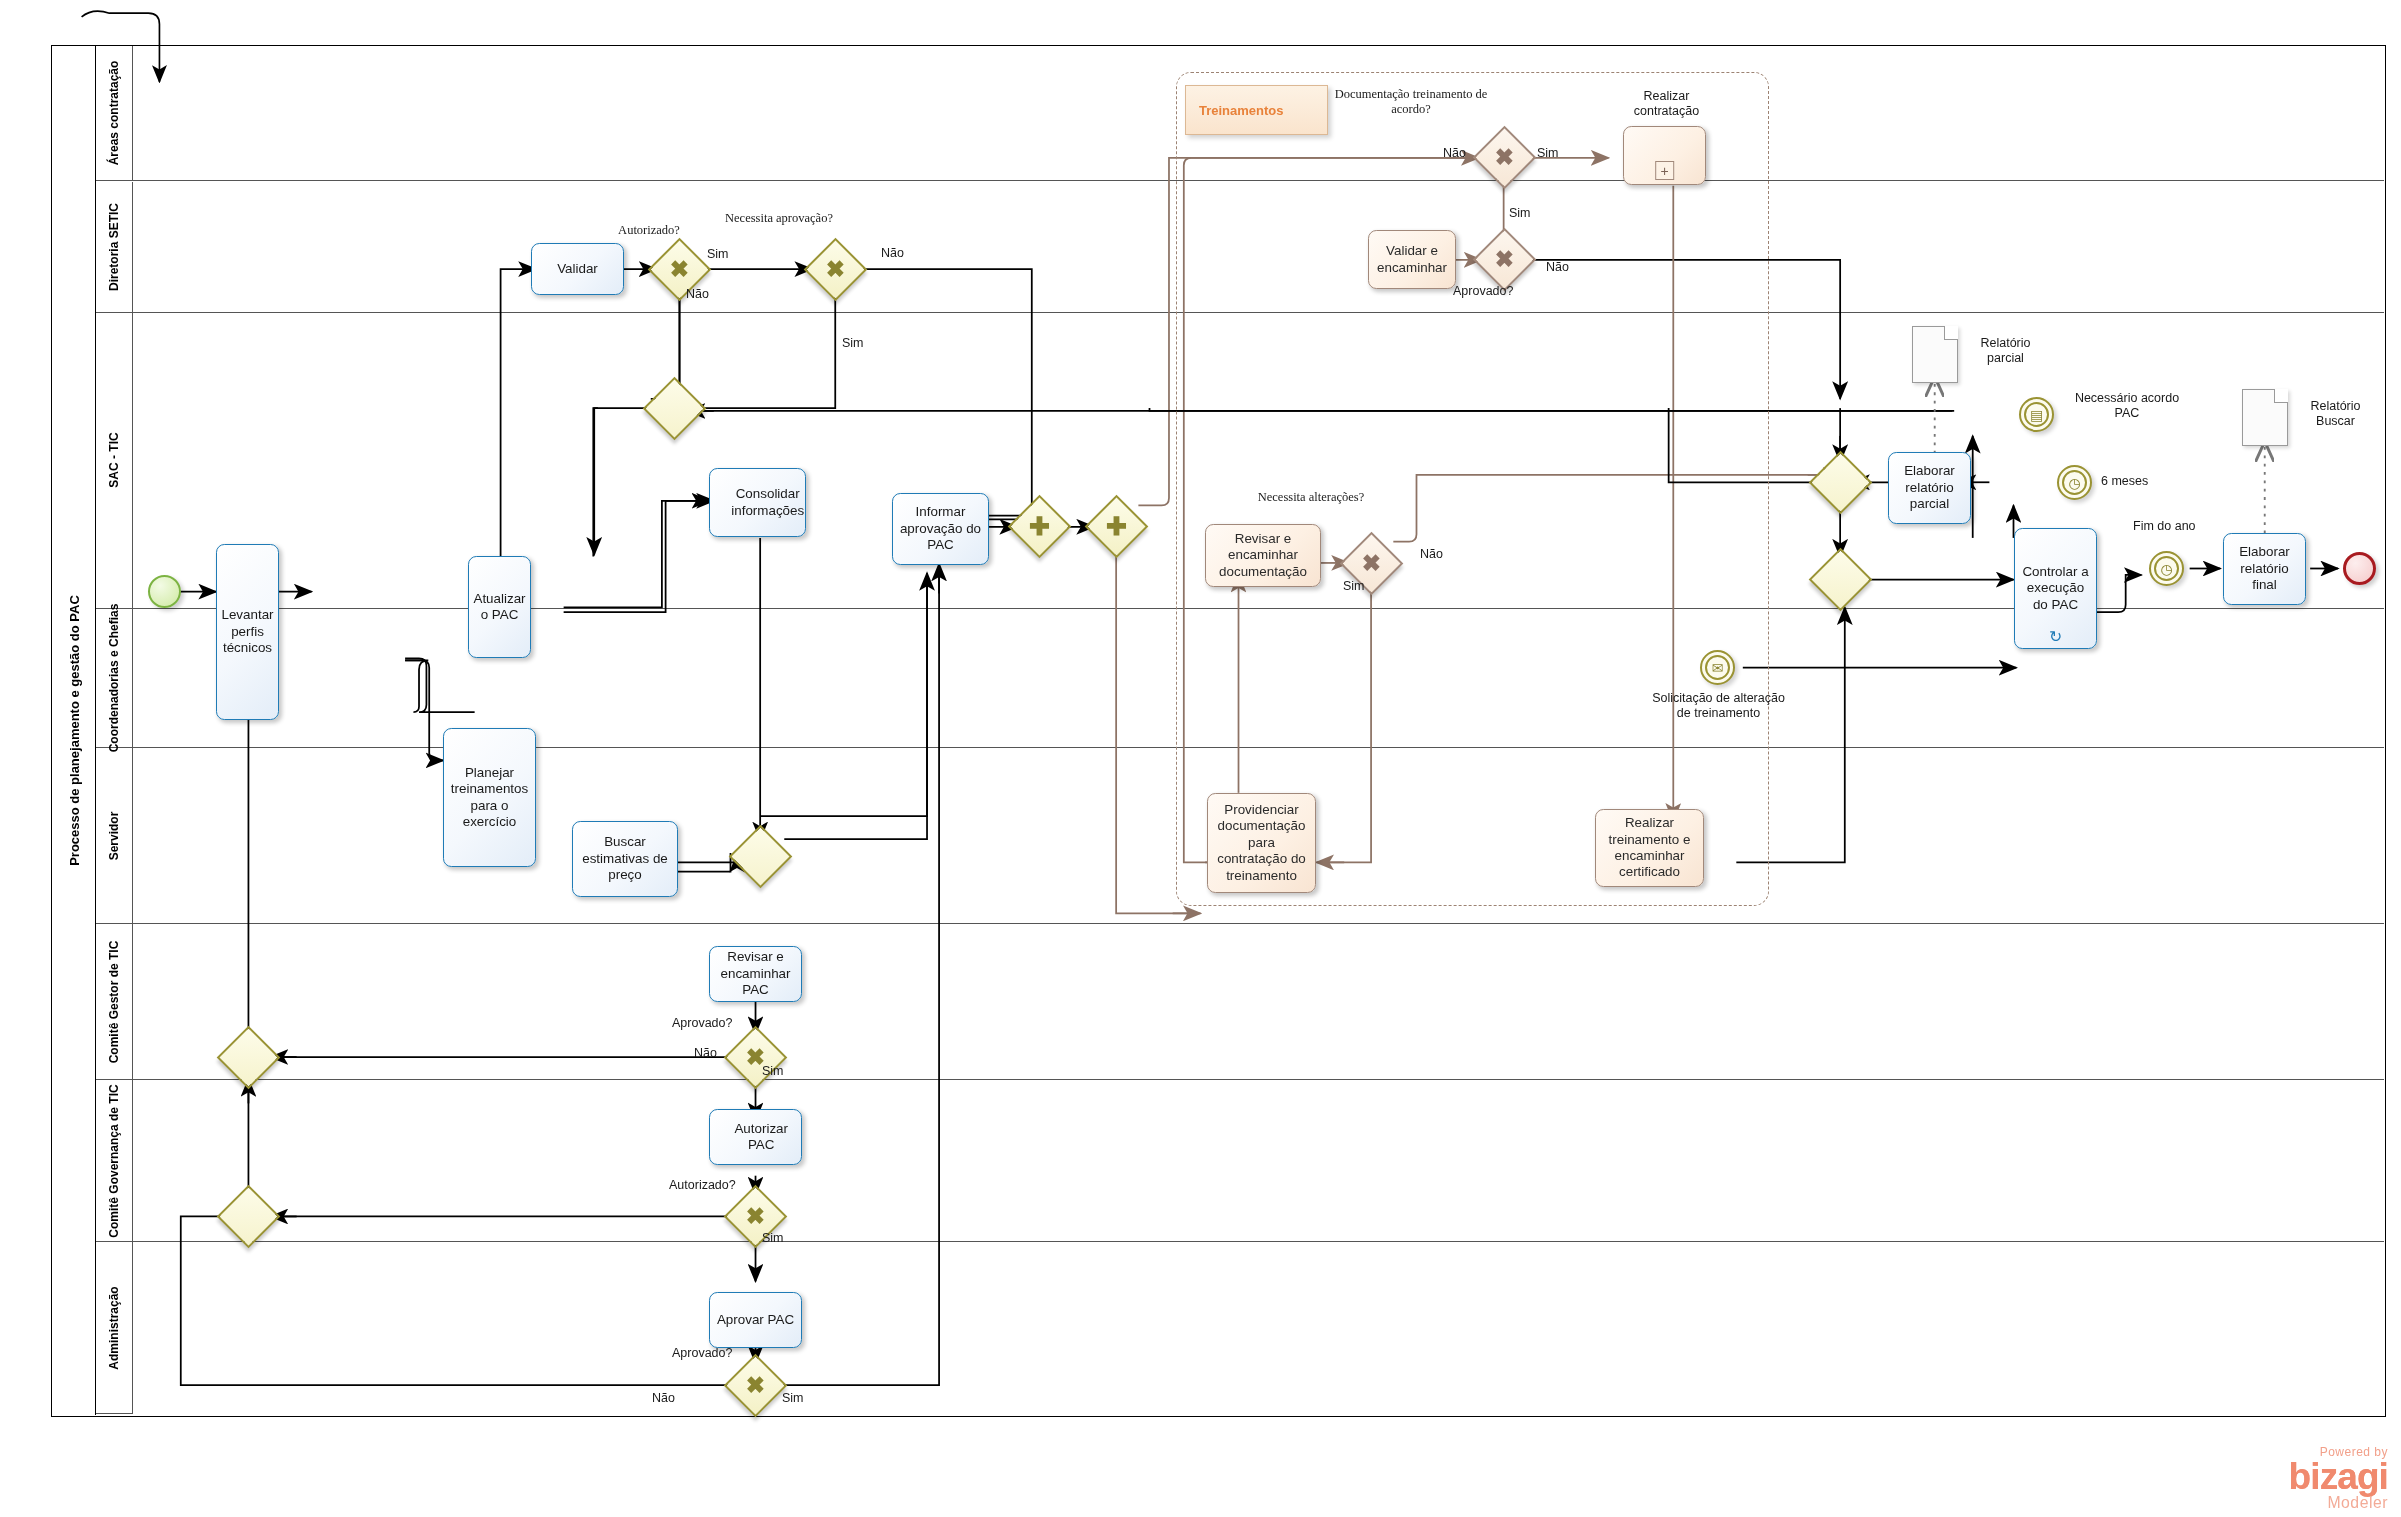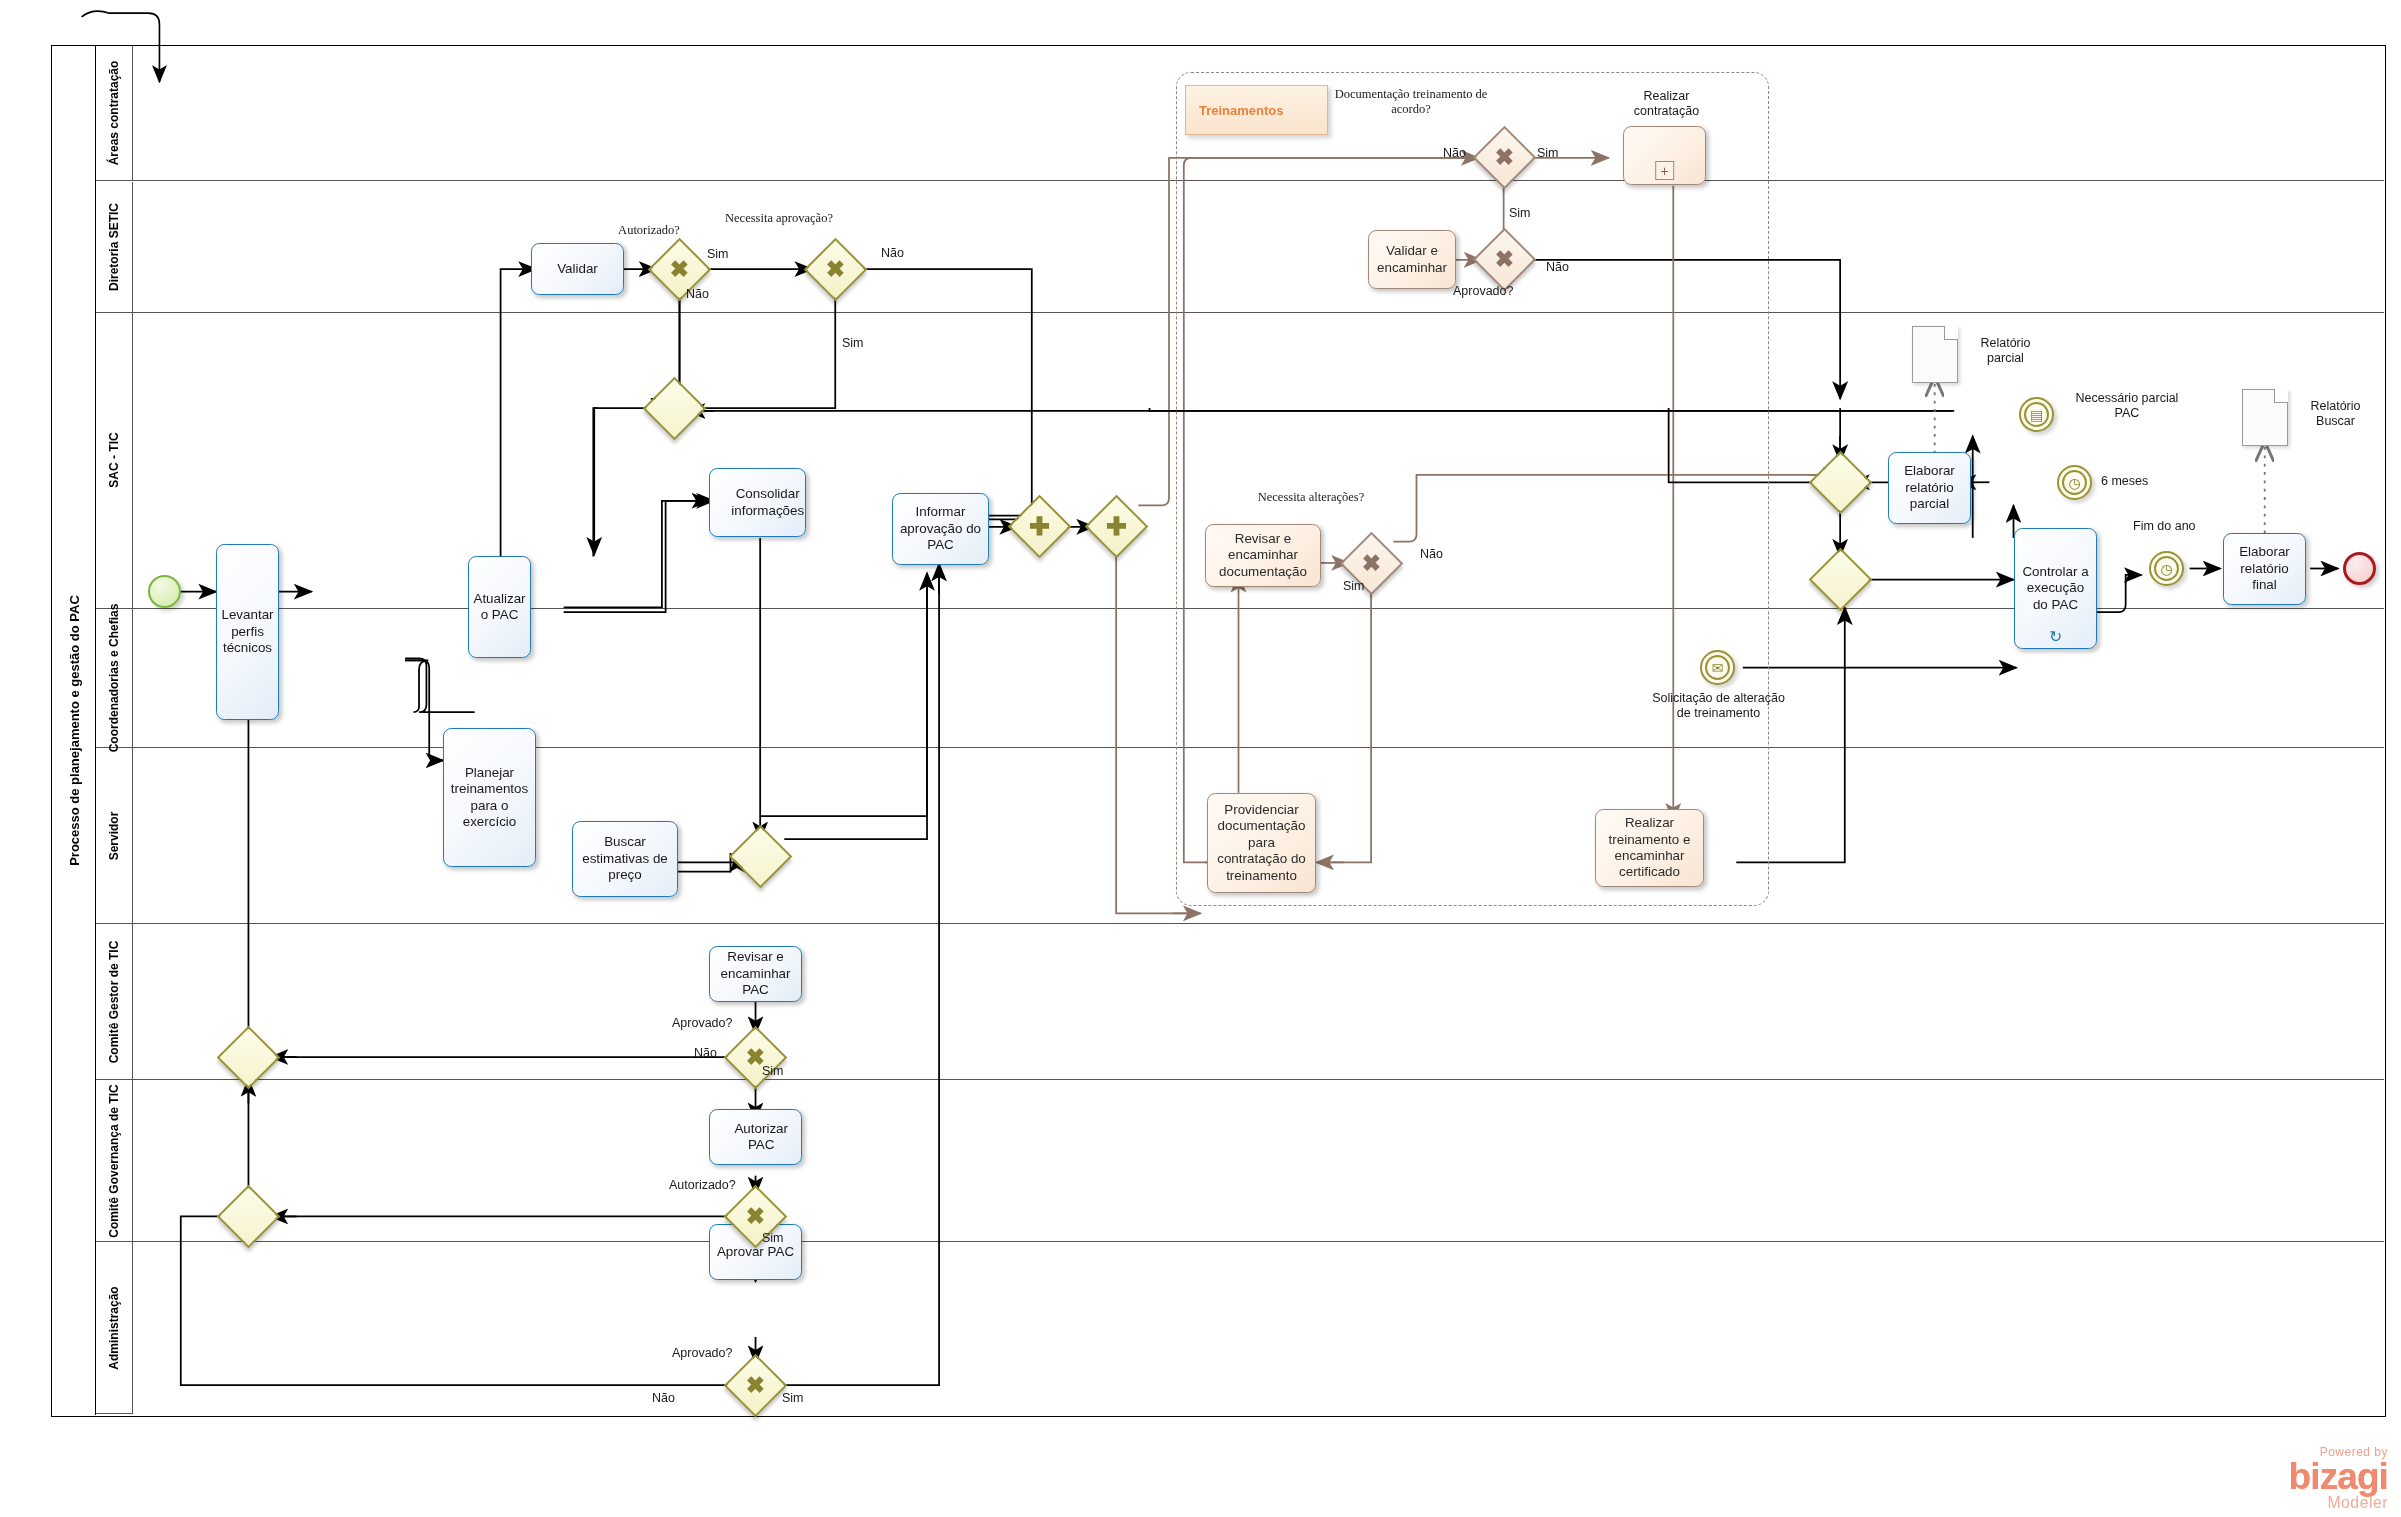--- a/index.html
+++ b/index.html
@@ -287,21 +287,21 @@
   </div>
 
   <div class="ev ev-start" style="left:148px;top:575px;width:33px;height:33px;"></div>
 
   <div class="ev ev-end" style="left:2343px;top:552px;width:33px;height:33px;"></div>
 
   <div class="ev ev-int" style="left:2019px;top:397px;width:35px;height:35px;">
     <div class="inner">▤</div>
   </div>
   <div class="lbl multiline" style="left:2062px;top:391px;width:130px;">
-    <span>Necessário parcial PAC</span>
+    <span>Necessário acordo PAC</span>
   </div>
 
   <div class="ev ev-int" style="left:2057px;top:465px;width:35px;height:35px;">
     <div class="inner">◷</div>
   </div>
   <div class="lbl" style="left:2101px;top:474px;">
     <span>6 meses</span>
   </div>
 
   <div class="ev ev-int" style="left:2149px;top:551px;width:35px;height:35px;">
@@ -362,21 +362,21 @@
   </div>
 
   <div class="task blue" style="left:709px;top:946px;width:93px;height:56px;">
     <span>Revisar e encaminhar PAC</span>
   </div>
 
   <div class="task blue" style="left:709px;top:1109px;width:93px;height:56px;padding-left:16px;">
     <span>Autorizar PAC</span>
   </div>
 
-  <div class="task blue" style="left:709px;top:1224px;width:93px;height:56px;">
+  <div class="task blue" style="left:709px;top:1292px;width:93px;height:56px;">
     <span>Aprovar PAC</span>
   </div>
 
   <div class="task tan" style="left:1368px;top:230px;width:88px;height:59px;">
     <span>Validar e encaminhar</span>
   </div>
 
   <div class="task tan" style="left:1623px;top:126px;width:83px;height:59px;">
     <span class="sub-marker">+</span>
   </div>

